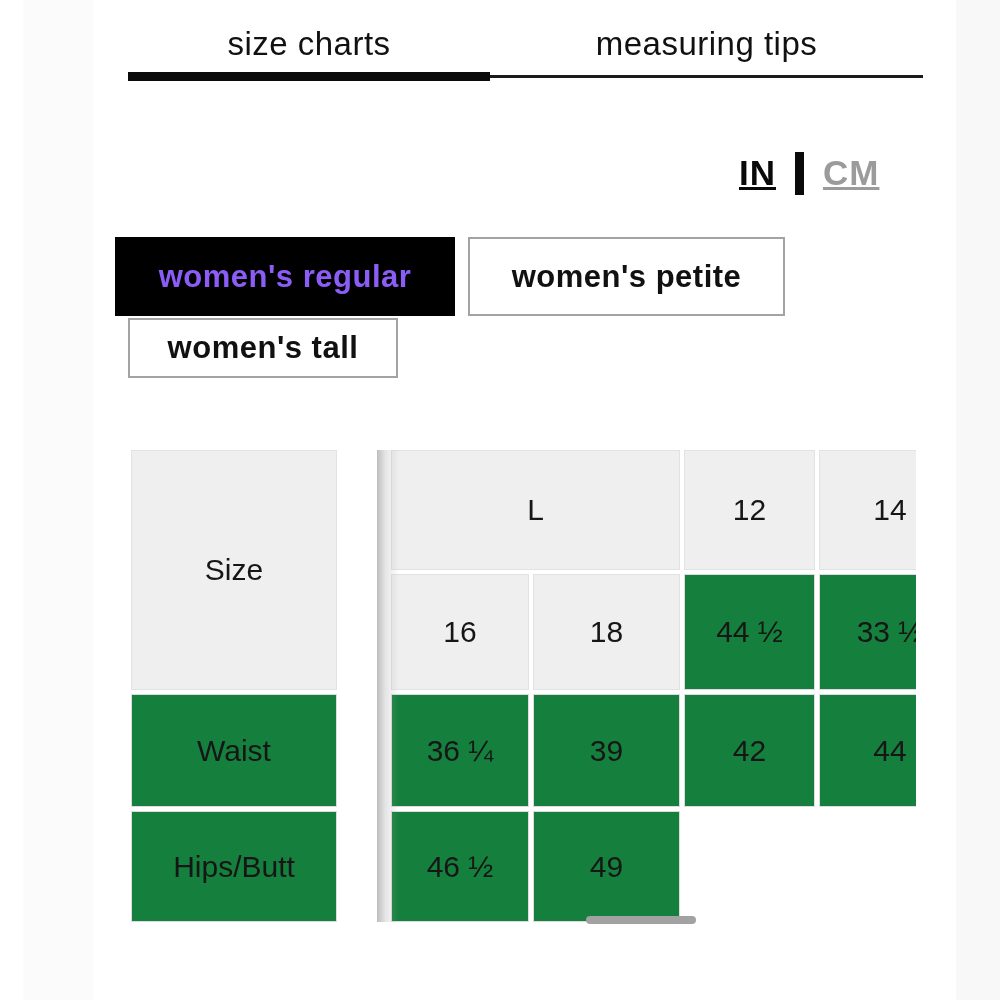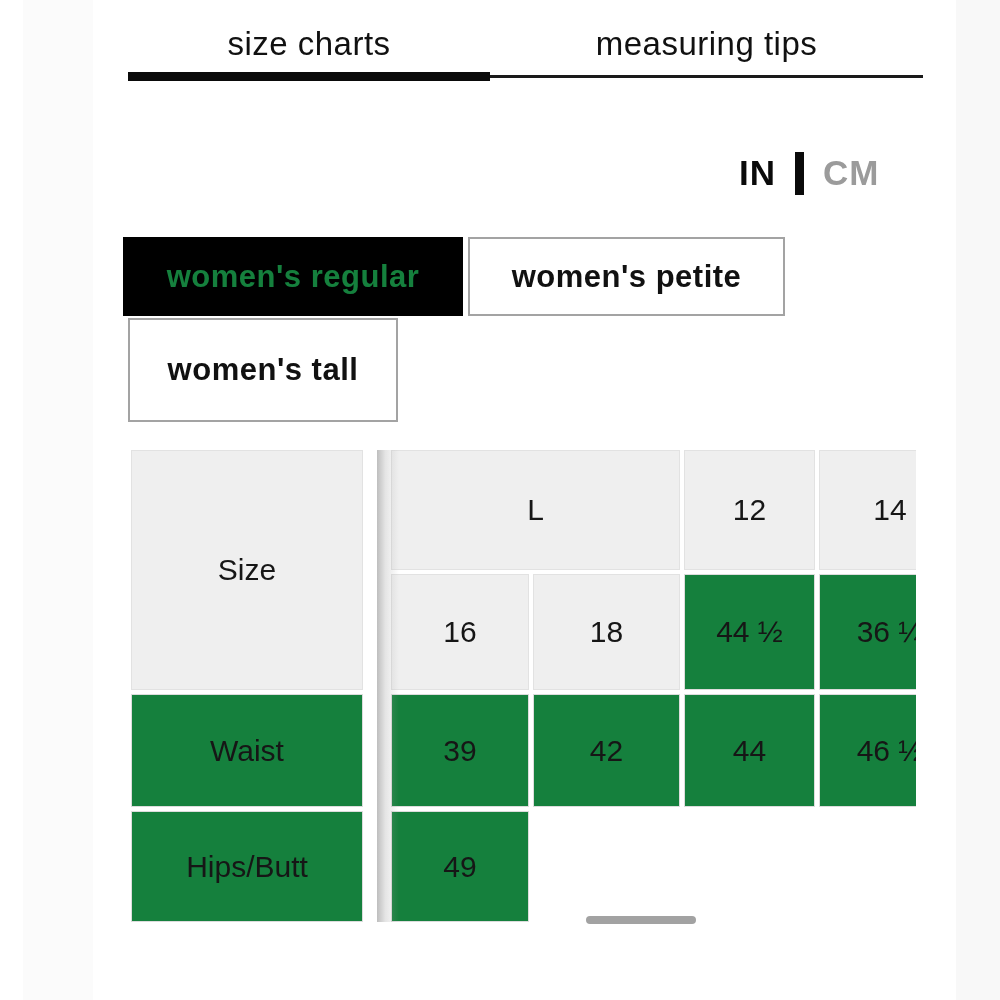--- a/index.html
+++ b/index.html
@@ -15,39 +15,39 @@
   .tabbar { position:absolute; left:105px; top:16px; width:795px; height:56px; display:flex; }
   .tab { display:flex; align-items:center; justify-content:center; font-size:33px; letter-spacing:0.5px;
          color:#111; cursor:pointer; }
   .tab.t1 { width:362px; }
   .tab.t2 { width:433px; }
   .tab-underline-active   { position:absolute; left:105px; top:72px; width:362px; height:9px; background:#0a0a0a; }
   .tab-underline-inactive { position:absolute; left:467px; top:75px; width:433px; height:3px; background:#1a1a1a; }
 
   
   .unit-toggle { position:absolute; left:716px; top:148px; height:50px; display:flex; align-items:center; gap:19px; }
-  .unit { font-size:35px; font-weight:bold; letter-spacing:1px; cursor:pointer; }
+  .unit { font-size:35px; font-weight:bold; letter-spacing:1px; cursor:pointer;text-decoration:underline; }
   .unit.selected { color:#0a0a0a; }
   .unit.unselected { color:#9b9b9b; }
   .unit-divider { width:9px; height:43px; background:#0a0a0a; }
 
   
   .btn { position:absolute; display:flex; align-items:center; justify-content:center;
          font-size:31px; font-weight:bold; letter-spacing:0.5px; cursor:pointer; }
-  .btn-regular { left:100px; top:237px; width:340px; height:79px; background:#000; color:#15803d; }
+  .btn-regular { left:92px; top:237px; width:340px; height:79px; background:#000; color:#8b5cf6; }
   .btn-petite  { left:445px; top:237px; width:317px; height:79px; background:#fff; color:#111; border:2px solid #a3a3a3; }
-  .btn-tall    { left:105px; top:318px; width:270px; height:104px; background:#fff; color:#111; border:2px solid #a3a3a3;text-align:right; }
+  .btn-tall    { left:105px; top:318px; width:270px; height:60px; background:#fff; color:#111; border:2px solid #a3a3a3;text-align:right; }
 
   
   .size-table { position:absolute; left:108px; top:450px; width:785px; height:475px; }
   .cell { display:flex; align-items:center; justify-content:center; font-size:30px; color:#161616;
           border:1px solid #dcdcdc; background:#15803d; }
   .cell.head { background:#efefef; border-color:#e2e2e2; }
 
-  .label-col { position:absolute; left:0; top:0; width:232px; display:grid;
+  .label-col { position:absolute; left:0; top:0; width:206px; display:grid;
                grid-template-rows:240px 113px 111px; row-gap:4px; }
 
   .scroll-shadow { position:absolute; left:246px; top:0; width:22px; height:472px; z-index:4;
     background:linear-gradient(to right, rgba(125,125,125,0.50) 0%, rgba(160,160,160,0.28) 38%, rgba(255,255,255,0) 100%); }
 
   .scroll-viewport { position:absolute; left:260px; top:0; width:525px; height:475px; overflow:hidden; }
   .data-grid { width:570px; display:grid;
                grid-template-columns:138px 147px 131px 142px;
                grid-template-rows:120px 116px 113px 111px; gap:4px; }
   .span2 { grid-column: span 2; }
@@ -103,20 +103,21 @@
     <div class="scroll-viewport">
       <div class="data-grid">
         <div class="cell head span2">L</div>
 
         <div class="cell head">12</div>
         <div class="cell head">14</div>
         <div class="cell head">16</div>
         <div class="cell head">18</div>
 
         <div class="cell">44 ½</div>
+        <div class="cell">33 ½</div>
         <div class="cell">36 ¼</div>
         <div class="cell">39</div>
 
         <div class="cell">42</div>
         <div class="cell">44</div>
         <div class="cell">46 ½</div>
         <div class="cell">49</div>
       </div>
     </div>
 

